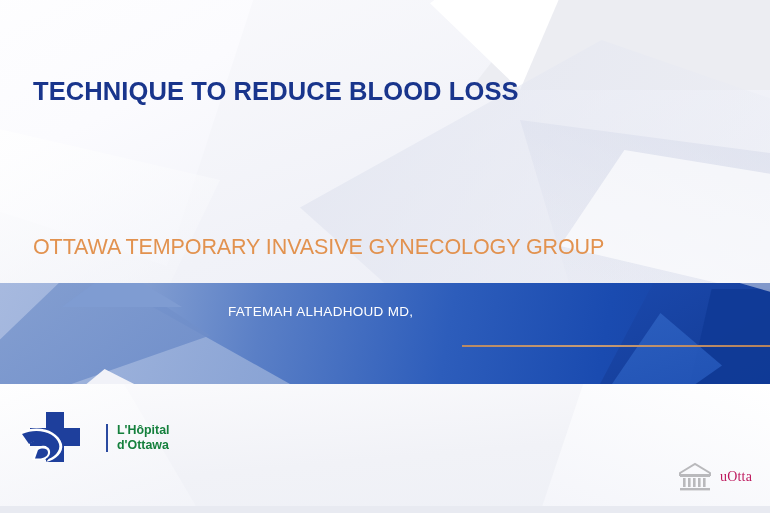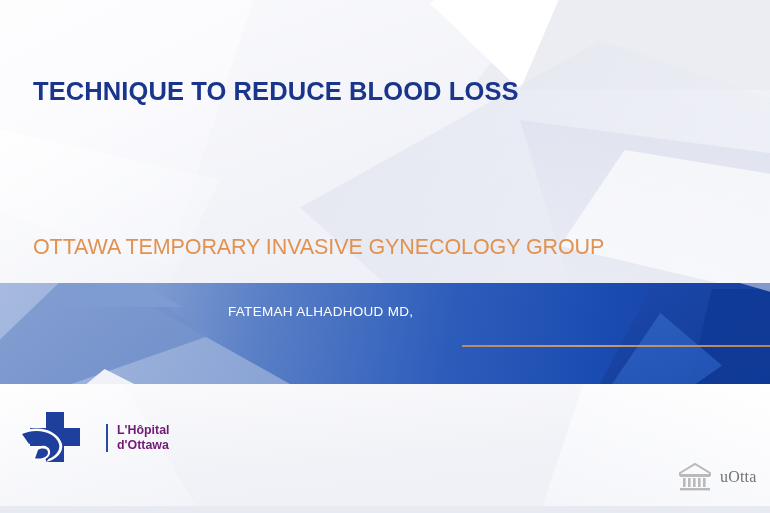--- a/index.html
+++ b/index.html
@@ -172,34 +172,34 @@
   }
   .toh-mark{position:absolute;left:0;top:0;width:74px;height:64px;}
   .toh-text{
     position:absolute;left:88px;top:13px;
     display:flex;align-items:center;gap:9px;
   }
   .toh-col{
     font-size:12.4px;line-height:14.5px;font-weight:bold;color:#1d1d1d;
     white-space:nowrap;
   }
-  .toh-col.fr{color:#701a75;}
+  .toh-col.fr{color:#15803d;}
   .toh-div{
     width:2px;height:28px;background:#2a4aa0;
   }
 
   
   .uo{
     position:absolute;left:678px;top:456px;width:100px;height:42px;
     display:flex;align-items:center;gap:8px;
   }
   .uo-mark{width:34px;height:30px;}
   .uo-text{
     font-family:"Liberation Serif", serif;
-    font-size:16px;color:#737373;white-space:nowrap;letter-spacing:.2px;
+    font-size:14px;color:#be185d;white-space:nowrap;letter-spacing:.2px;
   }
 </style>
 </head>
 <body>
 
 <div id="slide">
 
   <div class="bg-base"></div>
   <div class="facet f-topleft"></div>
   <div class="facet f-topright"></div>

